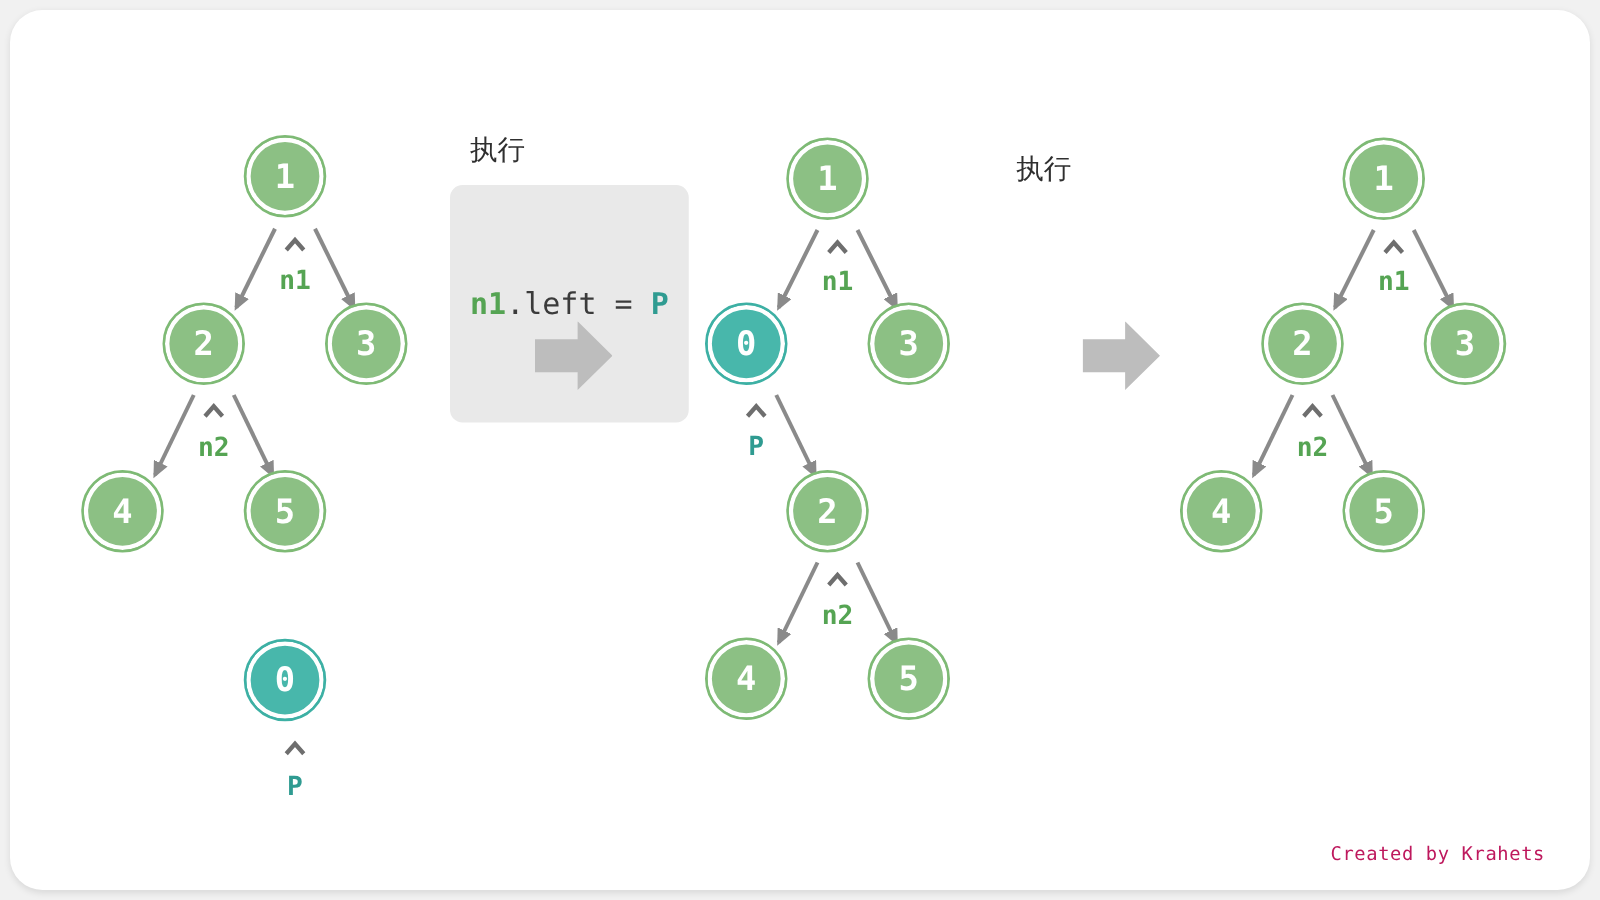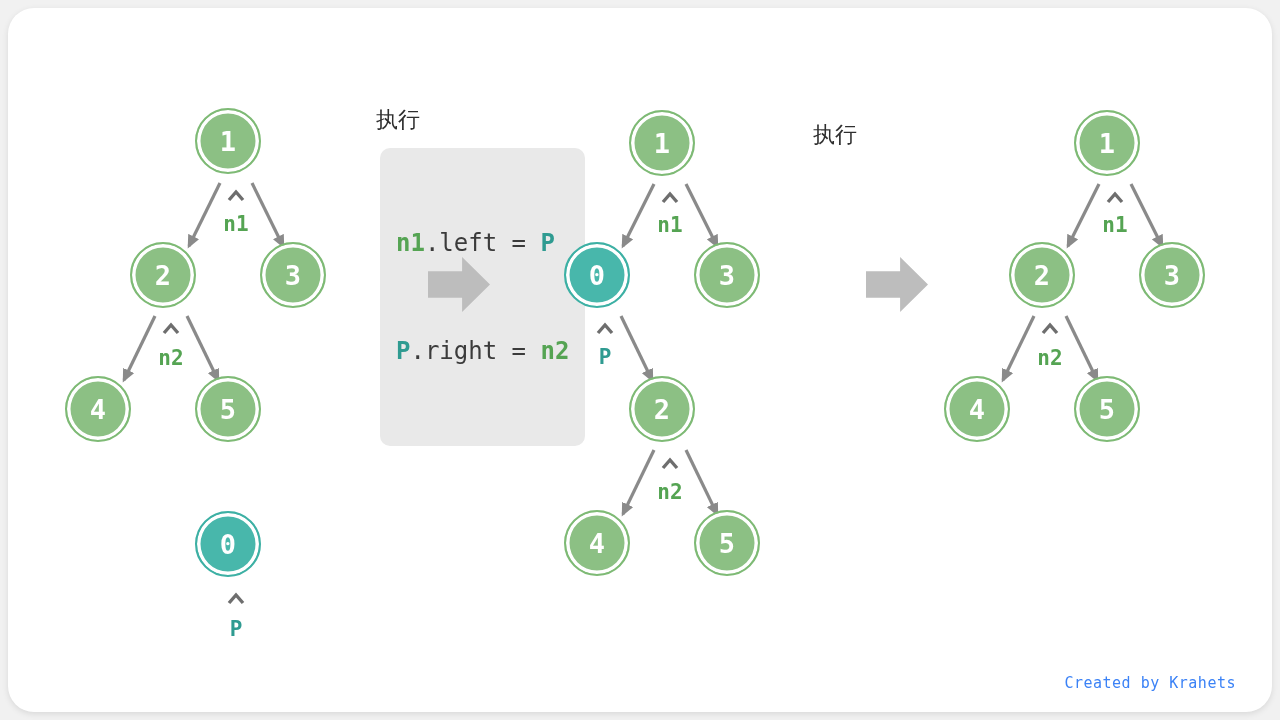--- a/index.html
+++ b/index.html
@@ -84,21 +84,21 @@
     position: absolute;
     width: 62px; height: 55px;
     background: #bdbdbd;
     clip-path: polygon(0 26%, 55% 26%, 55% 0, 100% 50%, 55% 100%, 55% 74%, 0 74%);
   }
   .watermark {
     position: absolute;
     right: 36px; bottom: 20px;
     font-family: "DejaVu Sans Mono", monospace;
     font-size: 15px;
-    color: #3b82f6;
+    color: #be185d;
     letter-spacing: 0.5px;
   }
 </style>
 </head>
 <body>
 
 <div class="canvas">
 
   <svg class="edges-layer" viewBox="0 0 1280 720">
     <defs>
@@ -137,23 +137,22 @@
   <div class="node green" style="left:155px;top:267px">2</div>
   <div class="node green" style="left:285px;top:267px">3</div>
   <div class="node green" style="left:90px;top:401px">4</div>
   <div class="node green" style="left:220px;top:401px">5</div>
   <div class="node teal" style="left:220px;top:536px">0</div>
   <div class="ptr green" style="left:228px;top:216px">n1</div>
   <div class="ptr green" style="left:163px;top:350px">n2</div>
   <div class="ptr teal" style="left:228px;top:621px">P</div>
 
   <div class="caption" style="left:368px;top:97px">执行</div>
-  <div class="codebox" style="left:372px;top:140px">
+  <div class="codebox" style="left:352px;top:140px">
     <div><span class="tok-green">n1</span><span>.left = </span><span class="tok-teal">P</span></div>
-    <div><span class="tok-teal">P</span><span>.right = </span><span class="tok-green">n2</span></div>
   </div>
 
   <div class="bigarrow" style="left:420px;top:249px"></div>
 
   <div class="node green" style="left:654px;top:135px">1</div>
   <div class="node teal" style="left:589px;top:267px">0</div>
   <div class="node green" style="left:719px;top:267px">3</div>
   <div class="node green" style="left:654px;top:401px">2</div>
   <div class="node green" style="left:589px;top:535px">4</div>
   <div class="node green" style="left:719px;top:535px">5</div>

